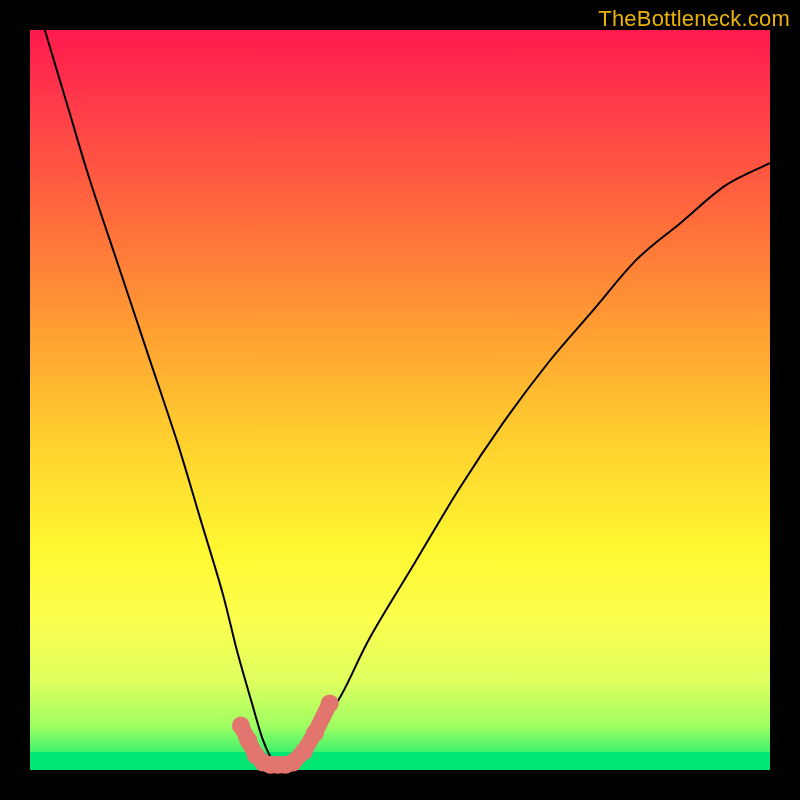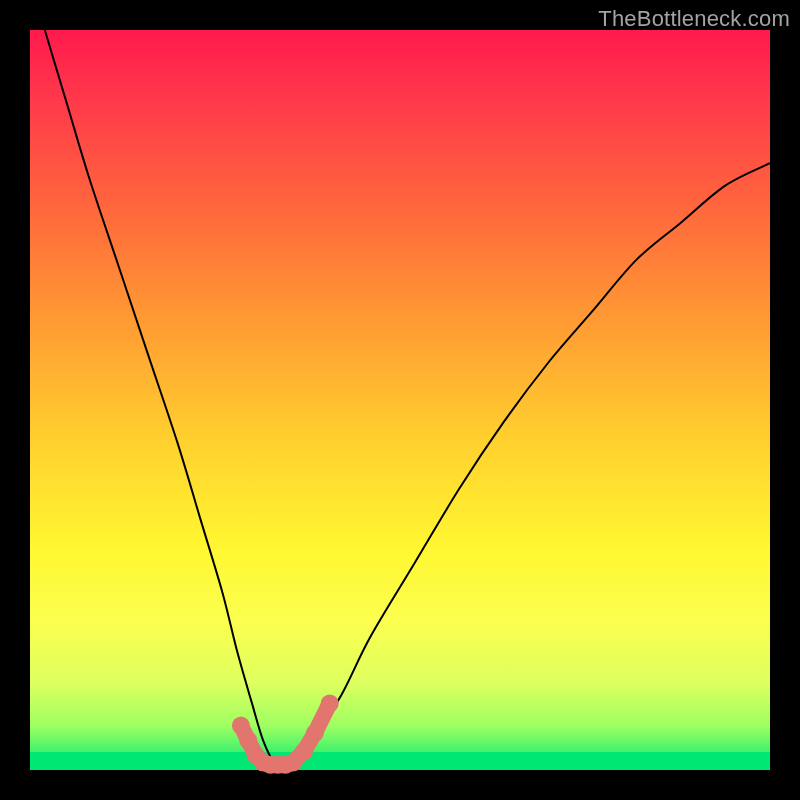--- a/index.html
+++ b/index.html
@@ -49,21 +49,21 @@
     left: 0;
     bottom: 0;
     width: 100%;
     height: 18px;
     background: #00e873;
   }
   .watermark {
     position: absolute;
     top: 6px;
     right: 10px;
-    color: #a3a3a3;
+    color: #eab308;
     font-size: 22px;
     font-weight: 400;
     letter-spacing: 0.2px;
     user-select: none;
   }
   svg.curves {
     position: absolute;
     left: 0;
     top: 0;
     width: 100%;

